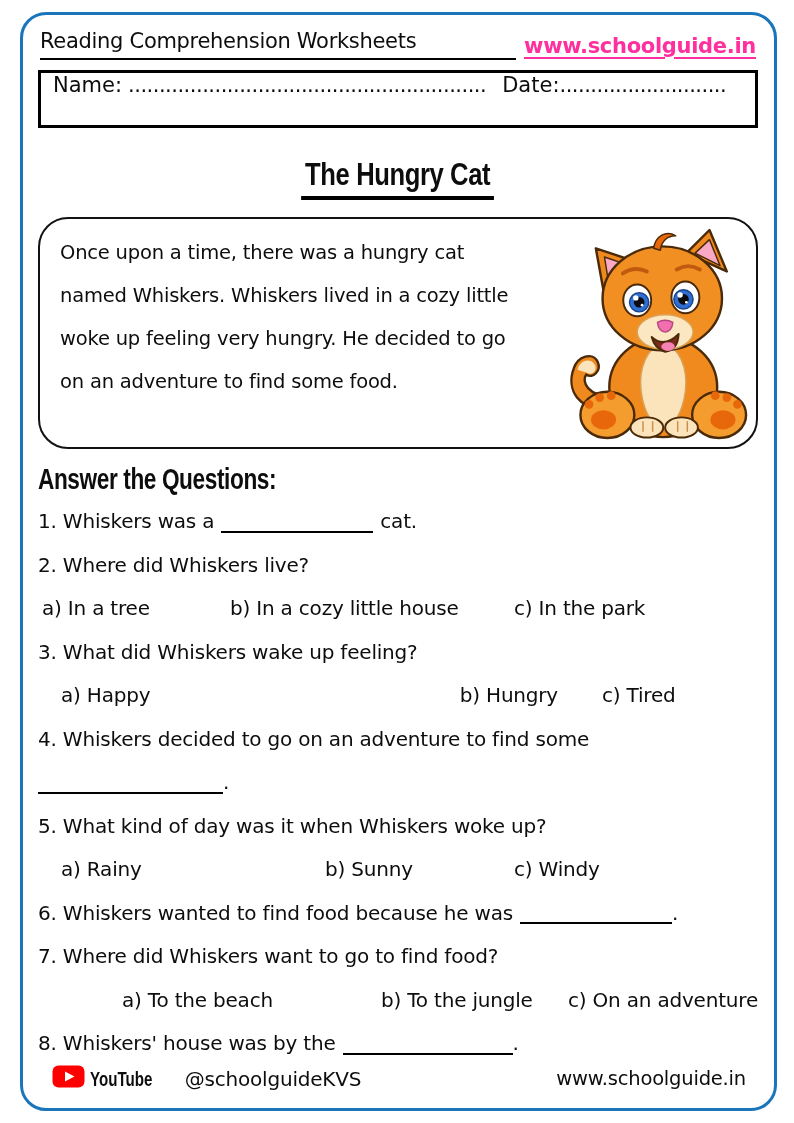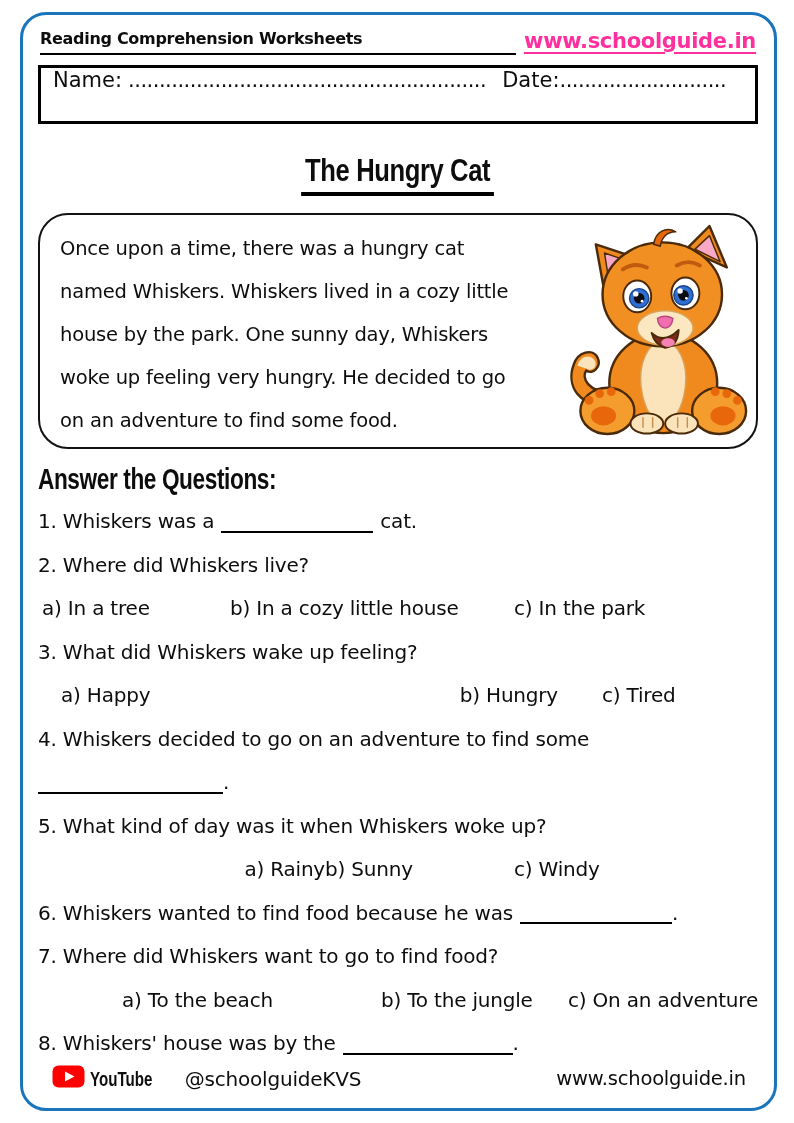--- a/index.html
+++ b/index.html
@@ -9,21 +9,21 @@
   .frame {
     position: absolute; top: 12px; left: 20px; right: 17px; bottom: 12px;
     border: 3px solid #1b75bb; border-radius: 26px;
     padding: 14px 16px 8px 15px;
     display: flex; flex-direction: column;
   }
 
   
   .header-row { display: flex; align-items: flex-end; padding: 0 2px; }
   .header-left { flex: 1; border-bottom: 2.5px solid #000; padding: 0 0 5px 0; }
-  .header-title { font-size: 16px; font-weight: bold; letter-spacing: -0.3px; }
+  .header-title { font-size: 21px; font-weight: normal; letter-spacing: -0.3px; }
   .site-link {
     font-size: 21px; font-weight: bold; letter-spacing: -0.3px;
     color: #ff2f9e; text-decoration: underline; text-decoration-thickness: 2px;
     text-underline-offset: 4px; padding-bottom: 2px; margin-left: 8px; cursor: pointer;
   }
 
   
   .name-box {
     margin-top: 10px; height: 59px; border: 3px solid #000;
     display: flex; padding: 0 10px 0 12px;
@@ -104,21 +104,20 @@
     <span class="nb-dots" style="margin-left:0;">...........................</span>
   </div>
 
   <div class="title-wrap">
     <span class="ws-title">The Hungry Cat</span>
   </div>
 
   <div class="story-box">
     <div class="story-line">Once upon a time, there was a hungry cat</div>
     <div class="story-line">named Whiskers. Whiskers lived in a cozy little</div>
-    <div class="story-line">house by the park. One sunny day, Whiskers</div>
     <div class="story-line">woke up feeling very hungry. He decided to go</div>
     <div class="story-line">on an adventure to find some food.</div>
 
     <div class="cat-wrap">
       <svg viewBox="0 0 190 228" width="183" height="222">
         <g stroke="#4a2a08" stroke-width="2.5" stroke-linejoin="round" stroke-linecap="round">
 
           <path d="M46 190 C 14 194, 1 170, 9 149 C 13 136, 29 131, 34 142 C 38 151, 29 160, 22 155 C 17 162, 23 178, 50 178 Z" fill="#F08A1E"></path>
           <path d="M13 150 C 15 140 27 137 31 145 C 34 151 28 157 22 153 Z" fill="#FBE3BB" stroke="none"></path>
 
@@ -218,21 +217,21 @@
     <div class="q-line">
       <span class="blank" style="width:185px;"></span>
       <span>.</span>
     </div>
 
     <div class="q-line">
       <span>5. What kind of day was it when Whiskers woke up?</span>
     </div>
 
     <div class="q-line" style="padding-left:23px;">
-      <span class="opt" style="width:264px;text-align:right;">a) Rainy</span>
+      <span class="opt" style="width:264px;">a) Rainy</span>
       <span class="opt" style="width:189px;">b) Sunny</span>
       <span class="opt">c) Windy</span>
     </div>
 
     <div class="q-line">
       <span>6. Whiskers wanted to find food because he was</span>
       <span class="blank gap-l" style="width:152px;"></span>
       <span>.</span>
     </div>
 

